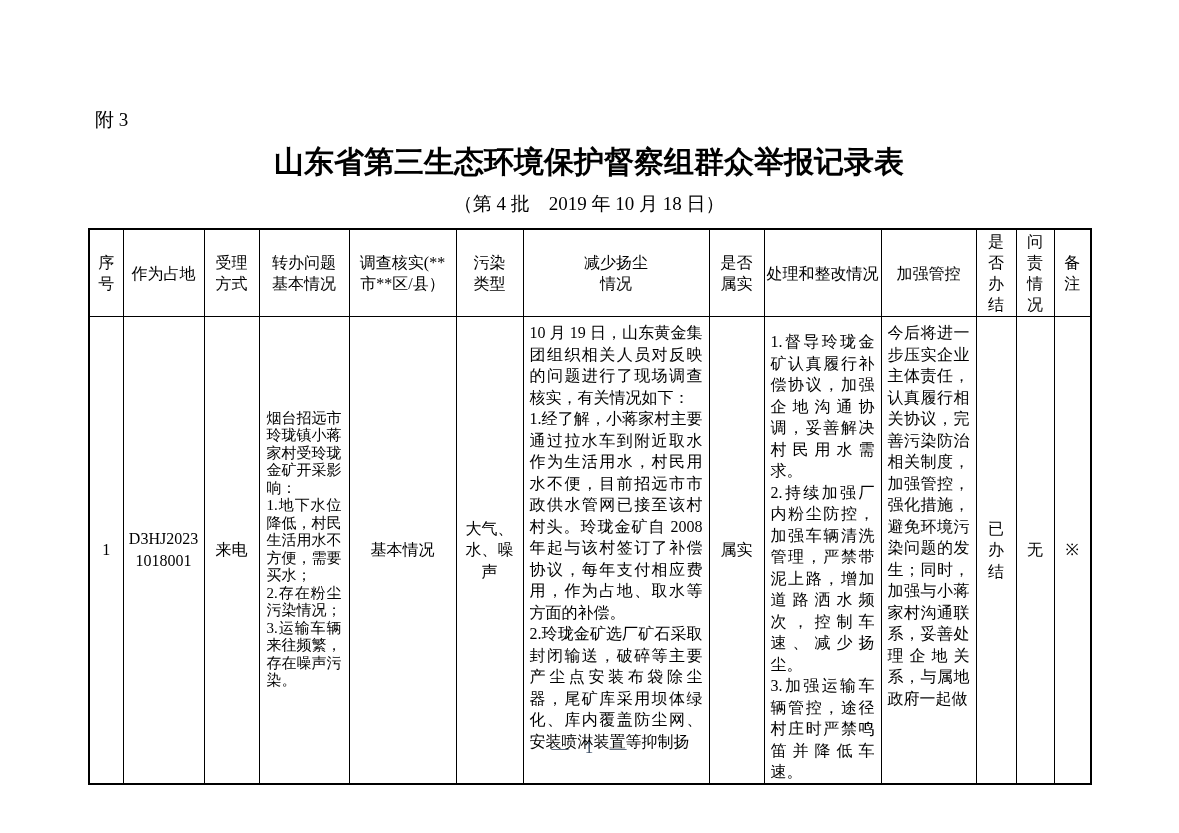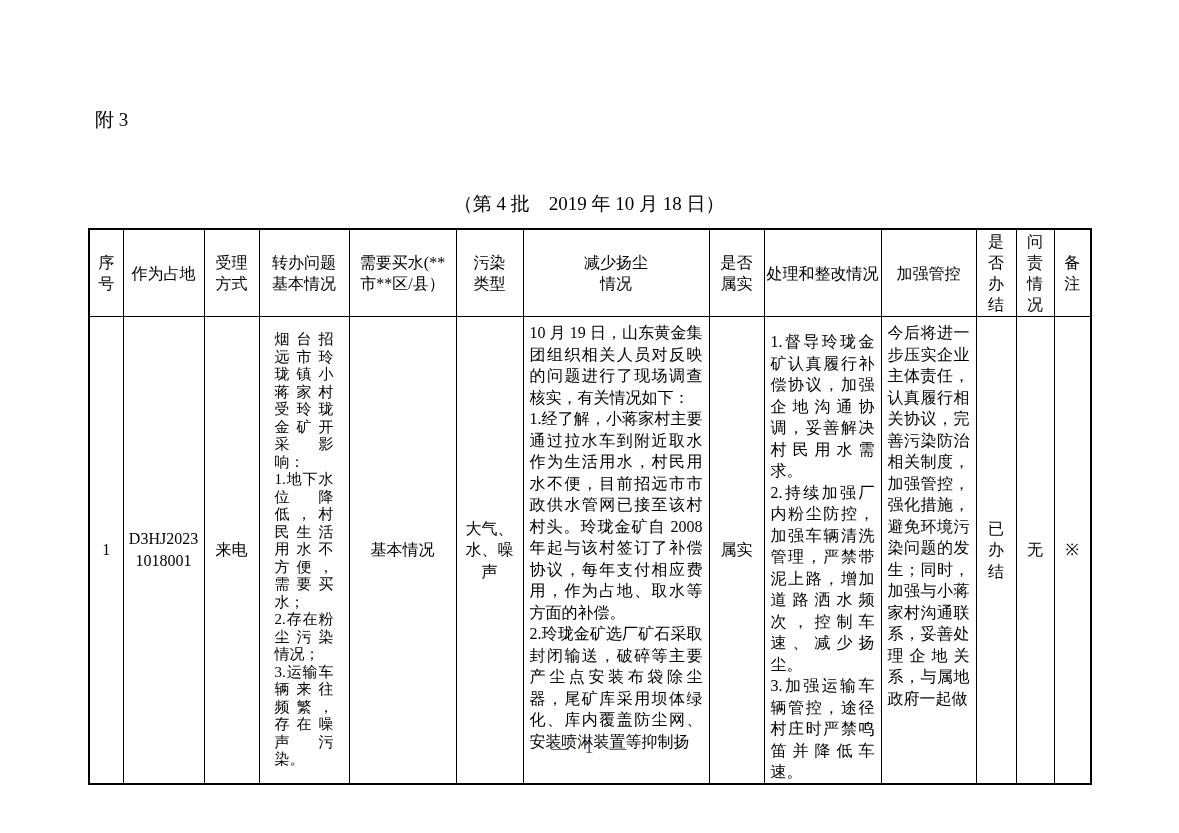--- a/index.html
+++ b/index.html
@@ -68,21 +68,21 @@
     text-align: center;
     vertical-align: middle;
     padding: 2px 4px;
     text-justify: inter-ideograph;
   }
   td.cell-issue {
     text-align: justify;
     vertical-align: middle;
     font-size: 15px;
     line-height: 17.5px;
-    padding: 2px 15px;
+    padding: 2px 7px;
   }
   td.cell-long-top {
     text-align: justify;
     vertical-align: top;
     padding: 5px 6px 0 6px;
   }
   td.cell-rect { padding-top: 14px; }
   .page-footer {
     position: absolute;
     left: 88px;
@@ -94,20 +94,21 @@
     word-spacing: 12px;
   }
 </style>
 </head>
 <body>
 
 <div class="page">
 
   <div class="attachment-label">附 3</div>
 
+  <div class="doc-title">山东省第三生态环境保护督察组群众举报记录表</div>
 
   <div class="doc-subtitle">（第 4 批　2019 年 10 月 18 日）</div>
 
   <table class="report-table">
     <colgroup>
       <col style="width:34px">
       <col style="width:81px">
       <col style="width:55px">
       <col style="width:90px">
       <col style="width:107px">
@@ -122,21 +123,21 @@
     </colgroup>
     <thead>
       <tr>
         <th>序
 号</th>
         <th>作为占地</th>
         <th>受理
 方式</th>
         <th>转办问题
 基本情况</th>
-        <th>需要买水(**
+        <th>调查核实(**
 市**区/县）</th>
         <th>污染
 类型</th>
         <th>减少扬尘
 情况</th>
         <th>是否
 属实</th>
         <th>处理和整改情况</th>
         <th>加强管控</th>
         <th>是

